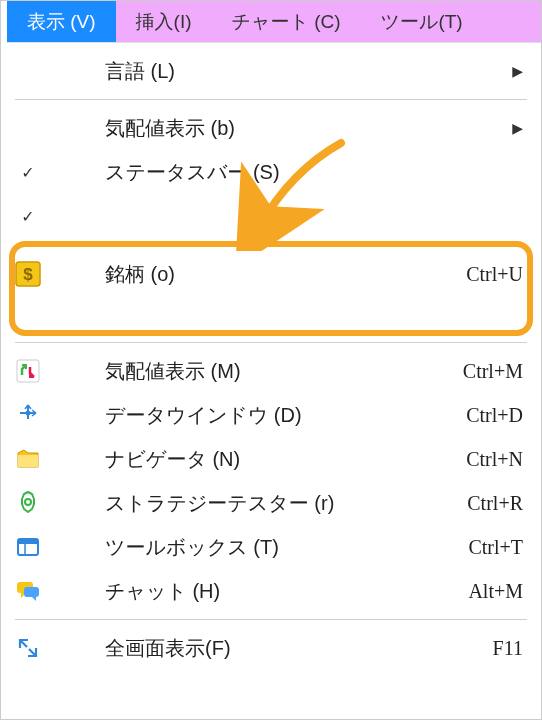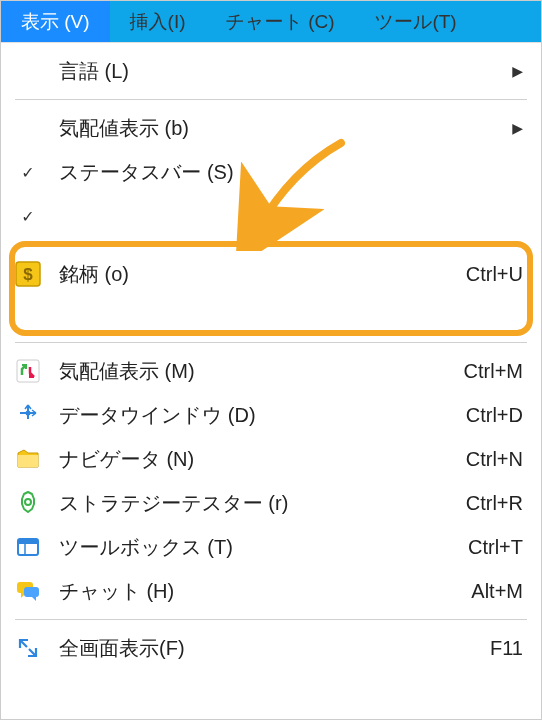--- a/index.html
+++ b/index.html
@@ -10,22 +10,23 @@
     background: #fff;
     width: 542px;
     height: 720px;
     position: relative;
     overflow: hidden;
     border: 1px solid #ccc;
   }
   .menubar {
     display: flex;
     height: 42px;
-    background: #0ea5e9;
+    background: #f0abfc;
     border-bottom: 1px solid #e0e0e0;
+    margin-left: 6px;
   }
   .menubar-item {
     padding: 8px 20px;
     font-size: 19px;
     color: #333;
     cursor: default;
     display: flex;
     align-items: center;
   }
   .menubar-item.active {
@@ -58,24 +59,26 @@
     justify-content: center;
     margin-right: 14px;
     color: #333;
     font-size: 16px;
     flex-shrink: 0;
   }
   .menu-label {
     flex: 1;
     color: #222;
     font-size: 20px;
+    margin-left: 46px;
   }
   .menu-shortcut {
     color: #222;
     font-size: 20px;
+    font-family: Liberation Serif, serif;
   }
   .menu-sub-arrow {
     color: #333;
     font-size: 14px;
     margin-left: auto;
   }
   .separator {
     height: 1px;
     background: #d0d0d0;
     margin: 6px 14px;

